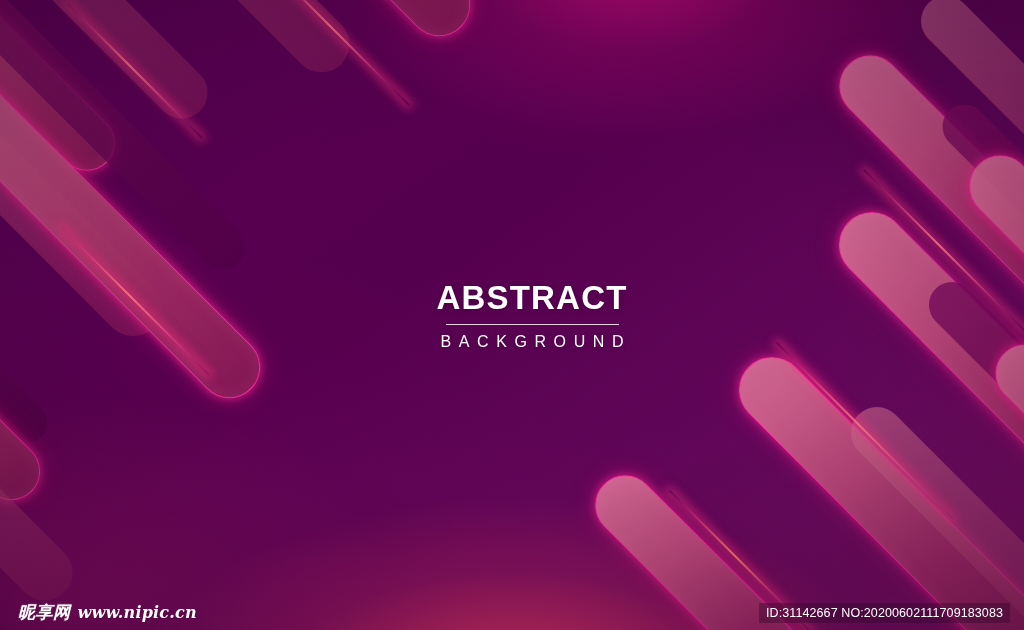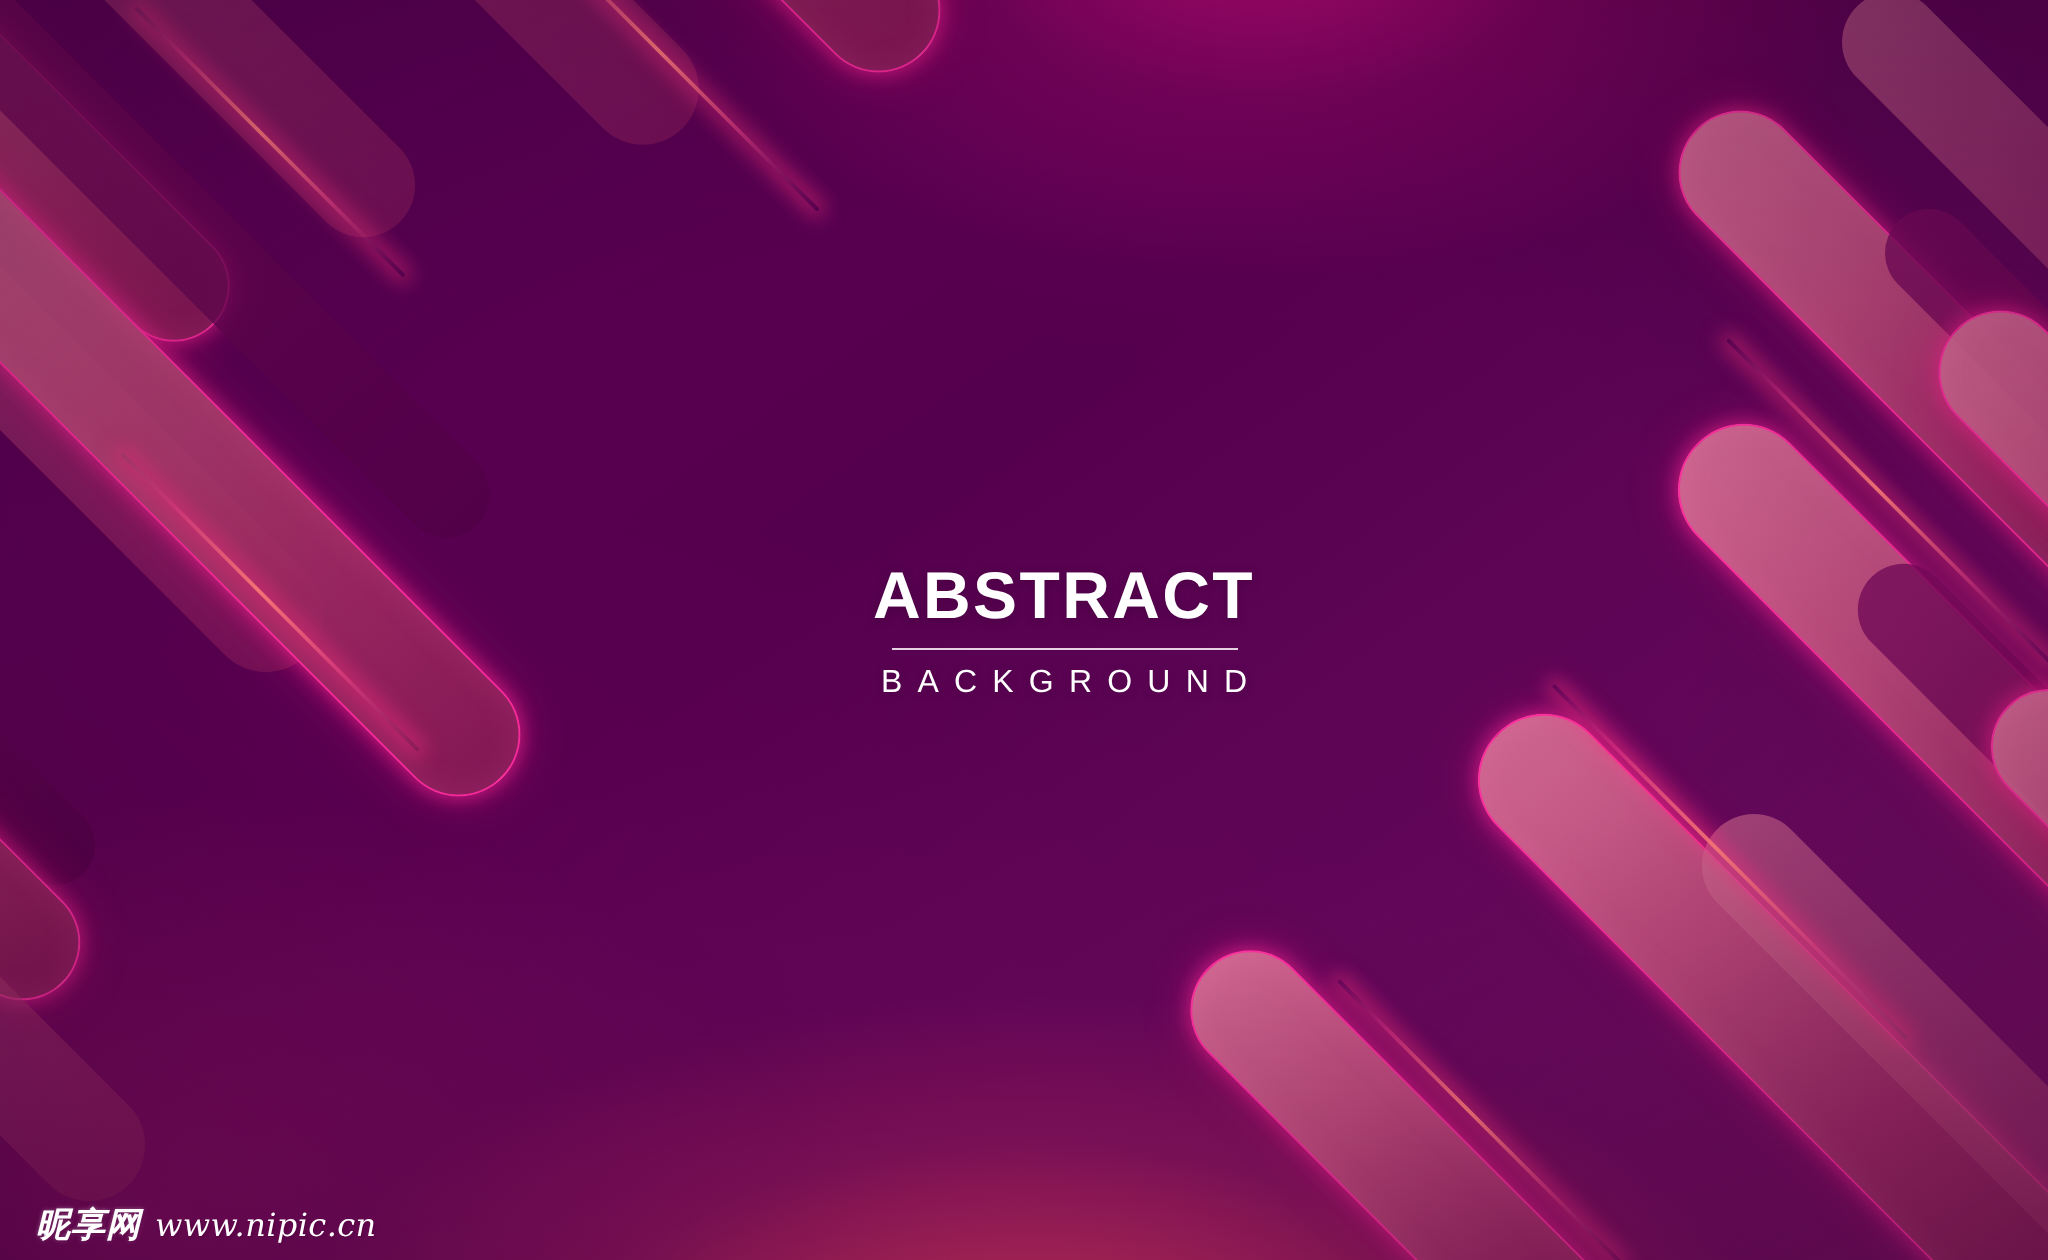--- a/index.html
+++ b/index.html
@@ -187,21 +187,21 @@
     color: #ffffff;
     letter-spacing: 0.5px;
     font-style: italic;
     text-shadow:
       1px 1px 0 rgba(90, 0, 70, 0.55),
       0 0 2px rgba(255,255,255,0.35);
   }
   .wm-url {
     font-family: "DejaVu Serif", serif;
     font-style: italic;
-    font-weight: 400;
+    font-weight: 700;
     font-size: 16px;
     color: #ffffff;
     letter-spacing: 0.2px;
     text-shadow: 1px 1px 1px rgba(80, 0, 62, 0.5);
   }
   .wm-right {
     padding-right: 14px;
   }
   .wm-id {
     display: inline-block;
@@ -300,15 +300,18 @@
     <div class="title-main">ABSTRACT</div>
     <div class="title-rule"></div>
     <div class="title-sub">BACKGROUND</div>
   </div>
 
   <div class="footer">
     <div class="wm-left">
       <span class="wm-logo">昵享网</span>
       <span class="wm-url">www.nipic.cn</span>
     </div>
+    <div class="wm-right">
+      <span class="wm-id">ID:31142667 NO:20200602111709183083</span>
+    </div>
   </div>
 
 </div>
 
 </body></html>

